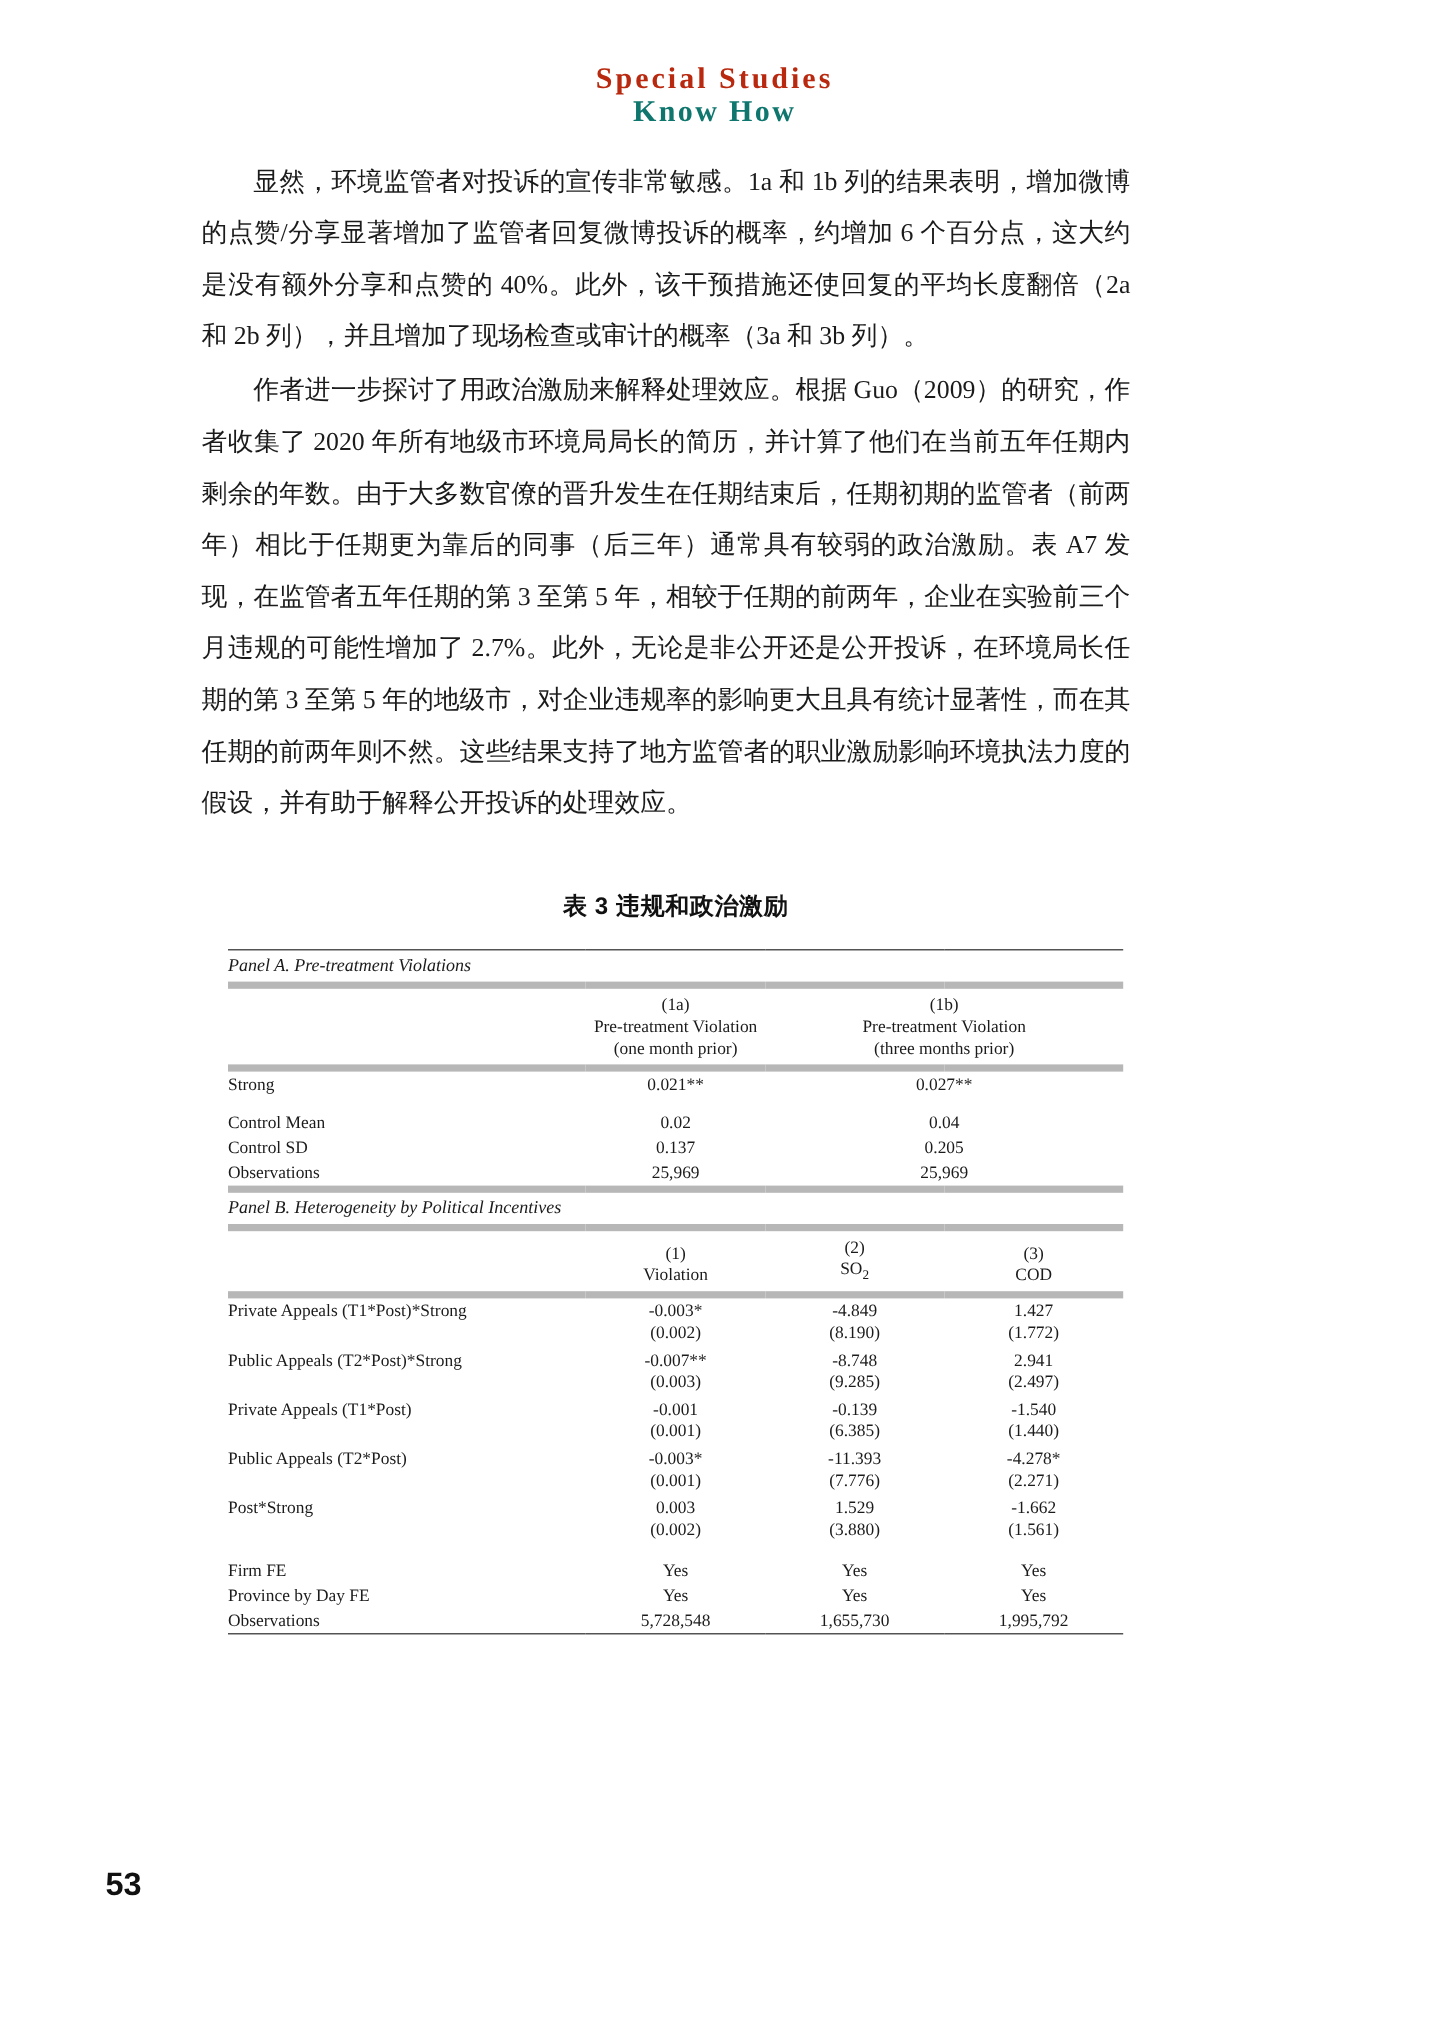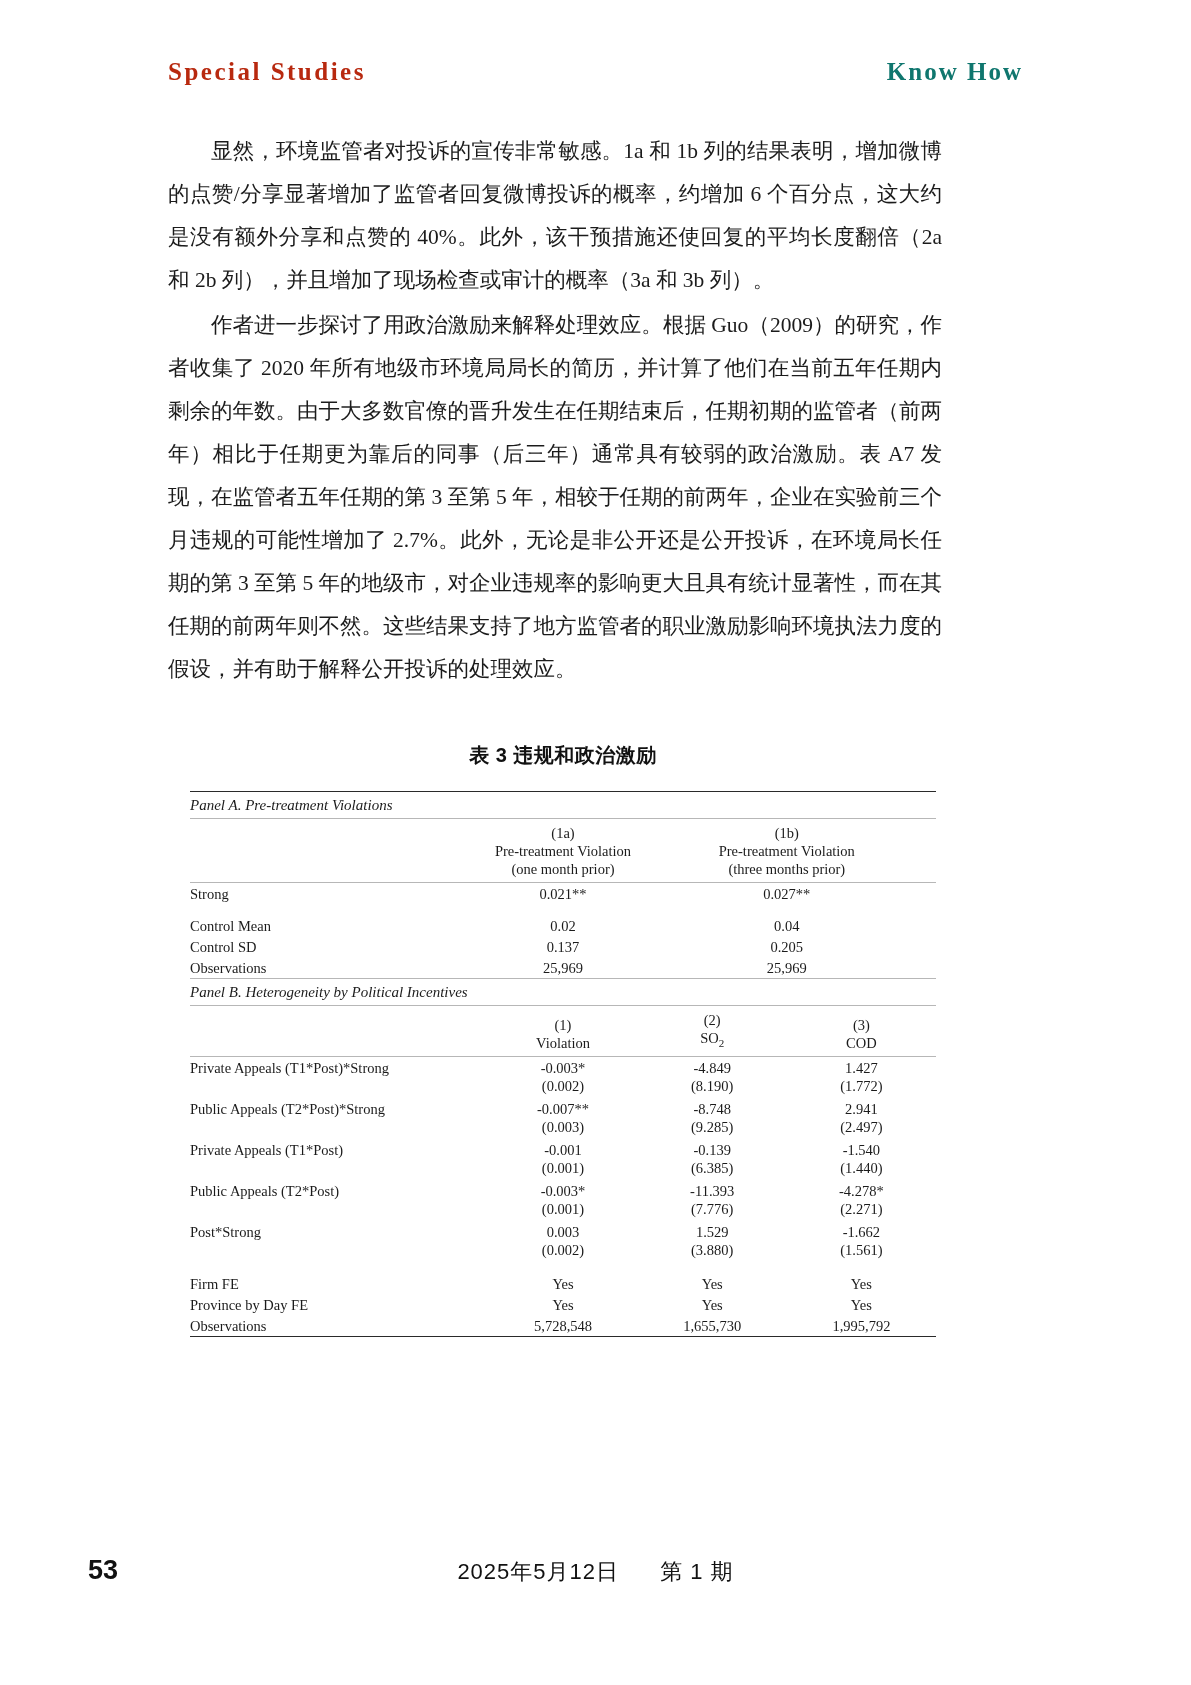--- a/index.html
+++ b/index.html
@@ -23,20 +23,21 @@
   
   .header {
     position: absolute;
     top: 52px;
     left: 168px;
     right: 168px;
     height: 40px;
     display: flex;
     align-items: center;
     justify-content: space-between;
+    flex-direction: column;
   }
   .header-left {
     color: #b8290f;
     font-family: "Liberation Serif", serif;
     font-size: 25px;
     font-weight: bold;
     letter-spacing: 2.5px;
   }
   .header-right {
     color: #0f766e;
@@ -94,21 +95,21 @@
     font-size: 14.5px;
     color: #1b1b1b;
   }
   table.stat td, table.stat th {
     padding: 0;
     vertical-align: bottom;
     font-weight: normal;
   }
   .rule-top td { border-top: 1.6px solid #2a2a2a; }
   .rule-bottom td { border-bottom: 1.6px solid #2a2a2a; }
-  .rule-thin td { border-bottom: 1px solid #fca5a5; }
+  .rule-thin td { border-bottom: 6px solid #fca5a5; }
 
   .panel-title {
     font-style: italic;
     font-weight: bold;
     font-size: 15px;
     padding: 5px 0 4px 0 !important;
     text-align: left;
   }
   .lbl {
     text-align: left;
@@ -355,19 +356,15 @@
           <td class="num">1,655,730</td>
           <td class="num">1,995,792</td>
         </tr>
       </tbody>
         </table>
     </div>
   </div>
 
   <div class="footer">
     <div class="page-number">53</div>
-    <div class="footer-center">
-      <span>2025年5月12日</span>
-      <span class="footer-issue">第 1 期</span>
-    </div>
   </div>
 
 </div>
 
 </body></html>

